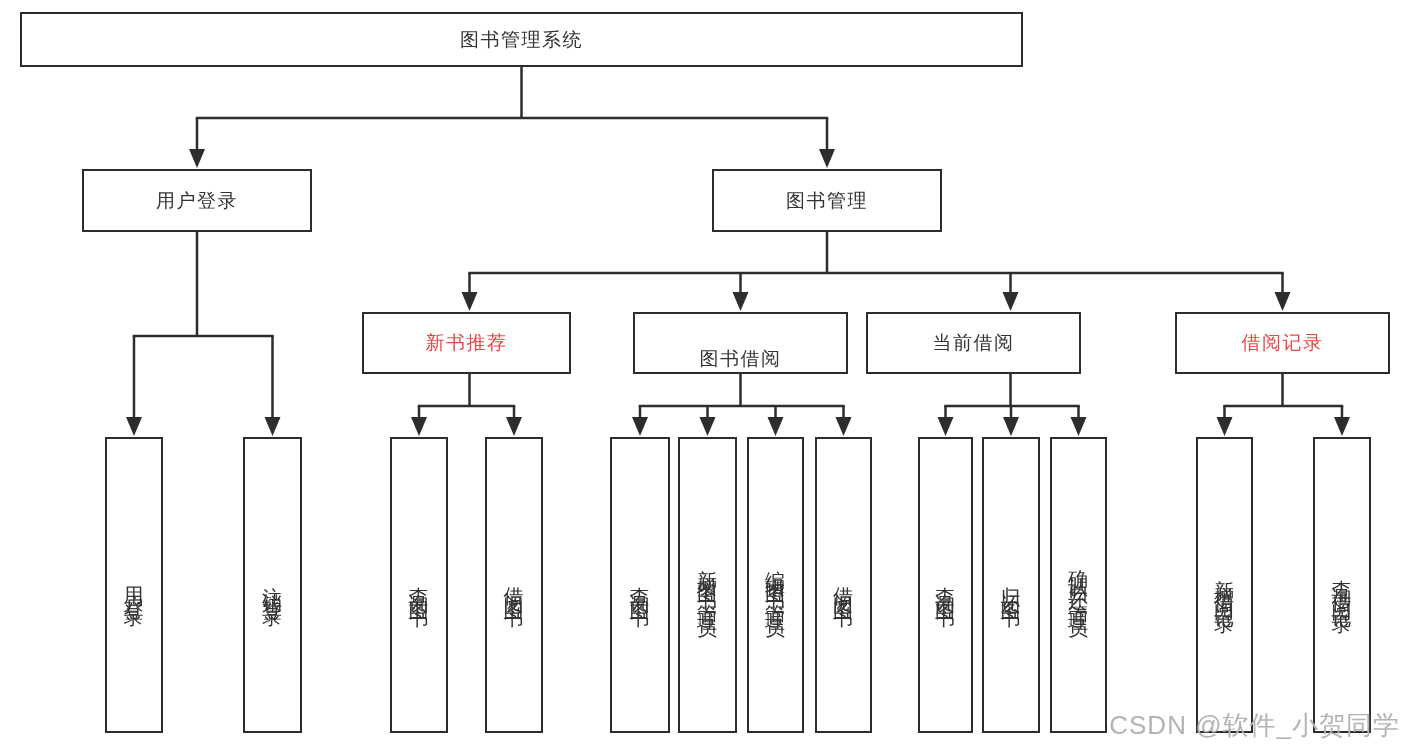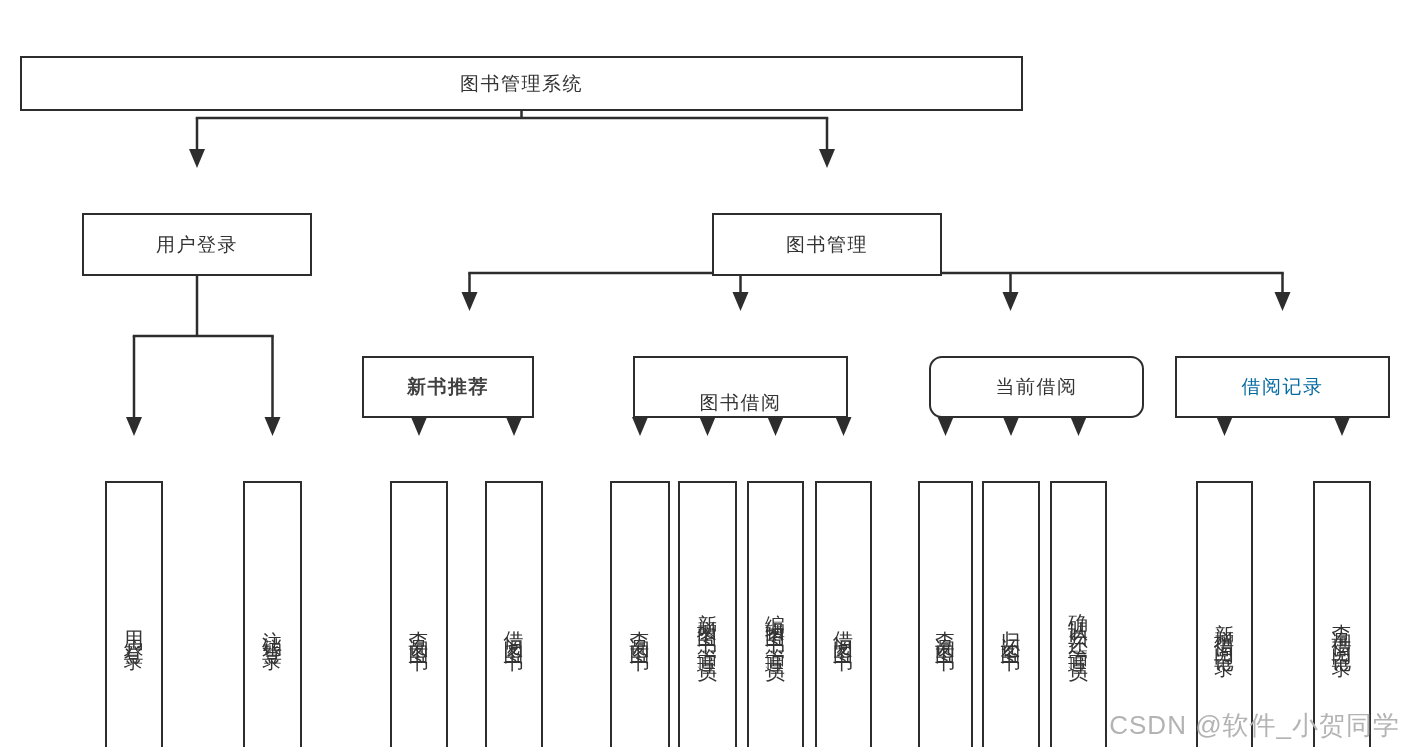--- a/index.html
+++ b/index.html
@@ -13,21 +13,20 @@
   #connectors{position:absolute;left:0;top:0;}
   .node{
     position:absolute;
     box-sizing:border-box;
     border:2.5px solid #2d2d2d;
     background:#ffffff;
     display:flex;
     align-items:center;
     justify-content:center;
     color:#333333;
-    margin-top:44px;
   }
   .node.h{font-size:19px;letter-spacing:1.5px;}
   .node.v{font-size:20px;}
   .node.v .lbl{
     writing-mode:vertical-rl;
     text-orientation:mixed;
     letter-spacing:7px;
     line-height:1.1;
     white-space:nowrap;
   }
@@ -102,30 +101,30 @@
   <div id="nodes">
       <div class="node h" style="left: 20px; top: 12px; width: 1003px; height: 55px; border-color: rgb(45, 45, 45); color: rgb(51, 51, 51);">
         <span class="lbl">图书管理系统</span>
       </div>
       <div class="node h" style="left: 82px; top: 169px; width: 230px; height: 63px; border-color: rgb(45, 45, 45); color: rgb(51, 51, 51);">
         <span class="lbl">用户登录</span>
       </div>
       <div class="node h" style="left: 712px; top: 169px; width: 230px; height: 63px; border-color: rgb(45, 45, 45); color: rgb(51, 51, 51); text-align: right;">
         <span class="lbl">图书管理</span>
       </div>
-      <div class="node h" style="left: 362px; top: 312px; width: 172px; height: 62px; border-color: rgb(45, 45, 45); color: #404040; font-weight: bold;">
+      <div class="node h" style="left: 362px; top: 312px; width: 209px; height: 62px; border-color: rgb(45, 45, 45); color: #ef4444;">
         <span class="lbl">新书推荐</span>
       </div>
       <div class="node h" style="left: 633px; top: 312px; width: 215px; height: 62px; border-color: rgb(45, 45, 45); color: rgb(51, 51, 51); align-items: flex-end;">
         <span class="lbl">图书借阅</span>
       </div>
-      <div class="node h" style="left: 929px; top: 312px; width: 215px; height: 62px; border-color: rgb(45, 45, 45); color: rgb(51, 51, 51); border-radius: 13px;">
+      <div class="node h" style="left: 866px; top: 312px; width: 215px; height: 62px; border-color: rgb(45, 45, 45); color: rgb(51, 51, 51);">
         <span class="lbl">当前借阅</span>
       </div>
-      <div class="node h" style="left: 1175px; top: 312px; width: 215px; height: 62px; border-color: rgb(45, 45, 45); color: #0369a1;">
+      <div class="node h" style="left: 1175px; top: 312px; width: 215px; height: 62px; border-color: rgb(45, 45, 45); color: #ef4444;">
         <span class="lbl">借阅记录</span>
       </div>
       <div class="node v" style="left: 105px; top: 437px; width: 58px; height: 296px; border-color: rgb(45, 45, 45); color: rgb(51, 51, 51);">
         <span class="lbl">用户登录</span>
       </div>
       <div class="node v" style="left: 243px; top: 437px; width: 59px; height: 296px; border-color: rgb(45, 45, 45); color: rgb(51, 51, 51);">
         <span class="lbl">注销登录</span>
       </div>
       <div class="node v" style="left: 390px; top: 437px; width: 58px; height: 296px; border-color: rgb(45, 45, 45); color: rgb(51, 51, 51);">
         <span class="lbl">查询图书</span>

